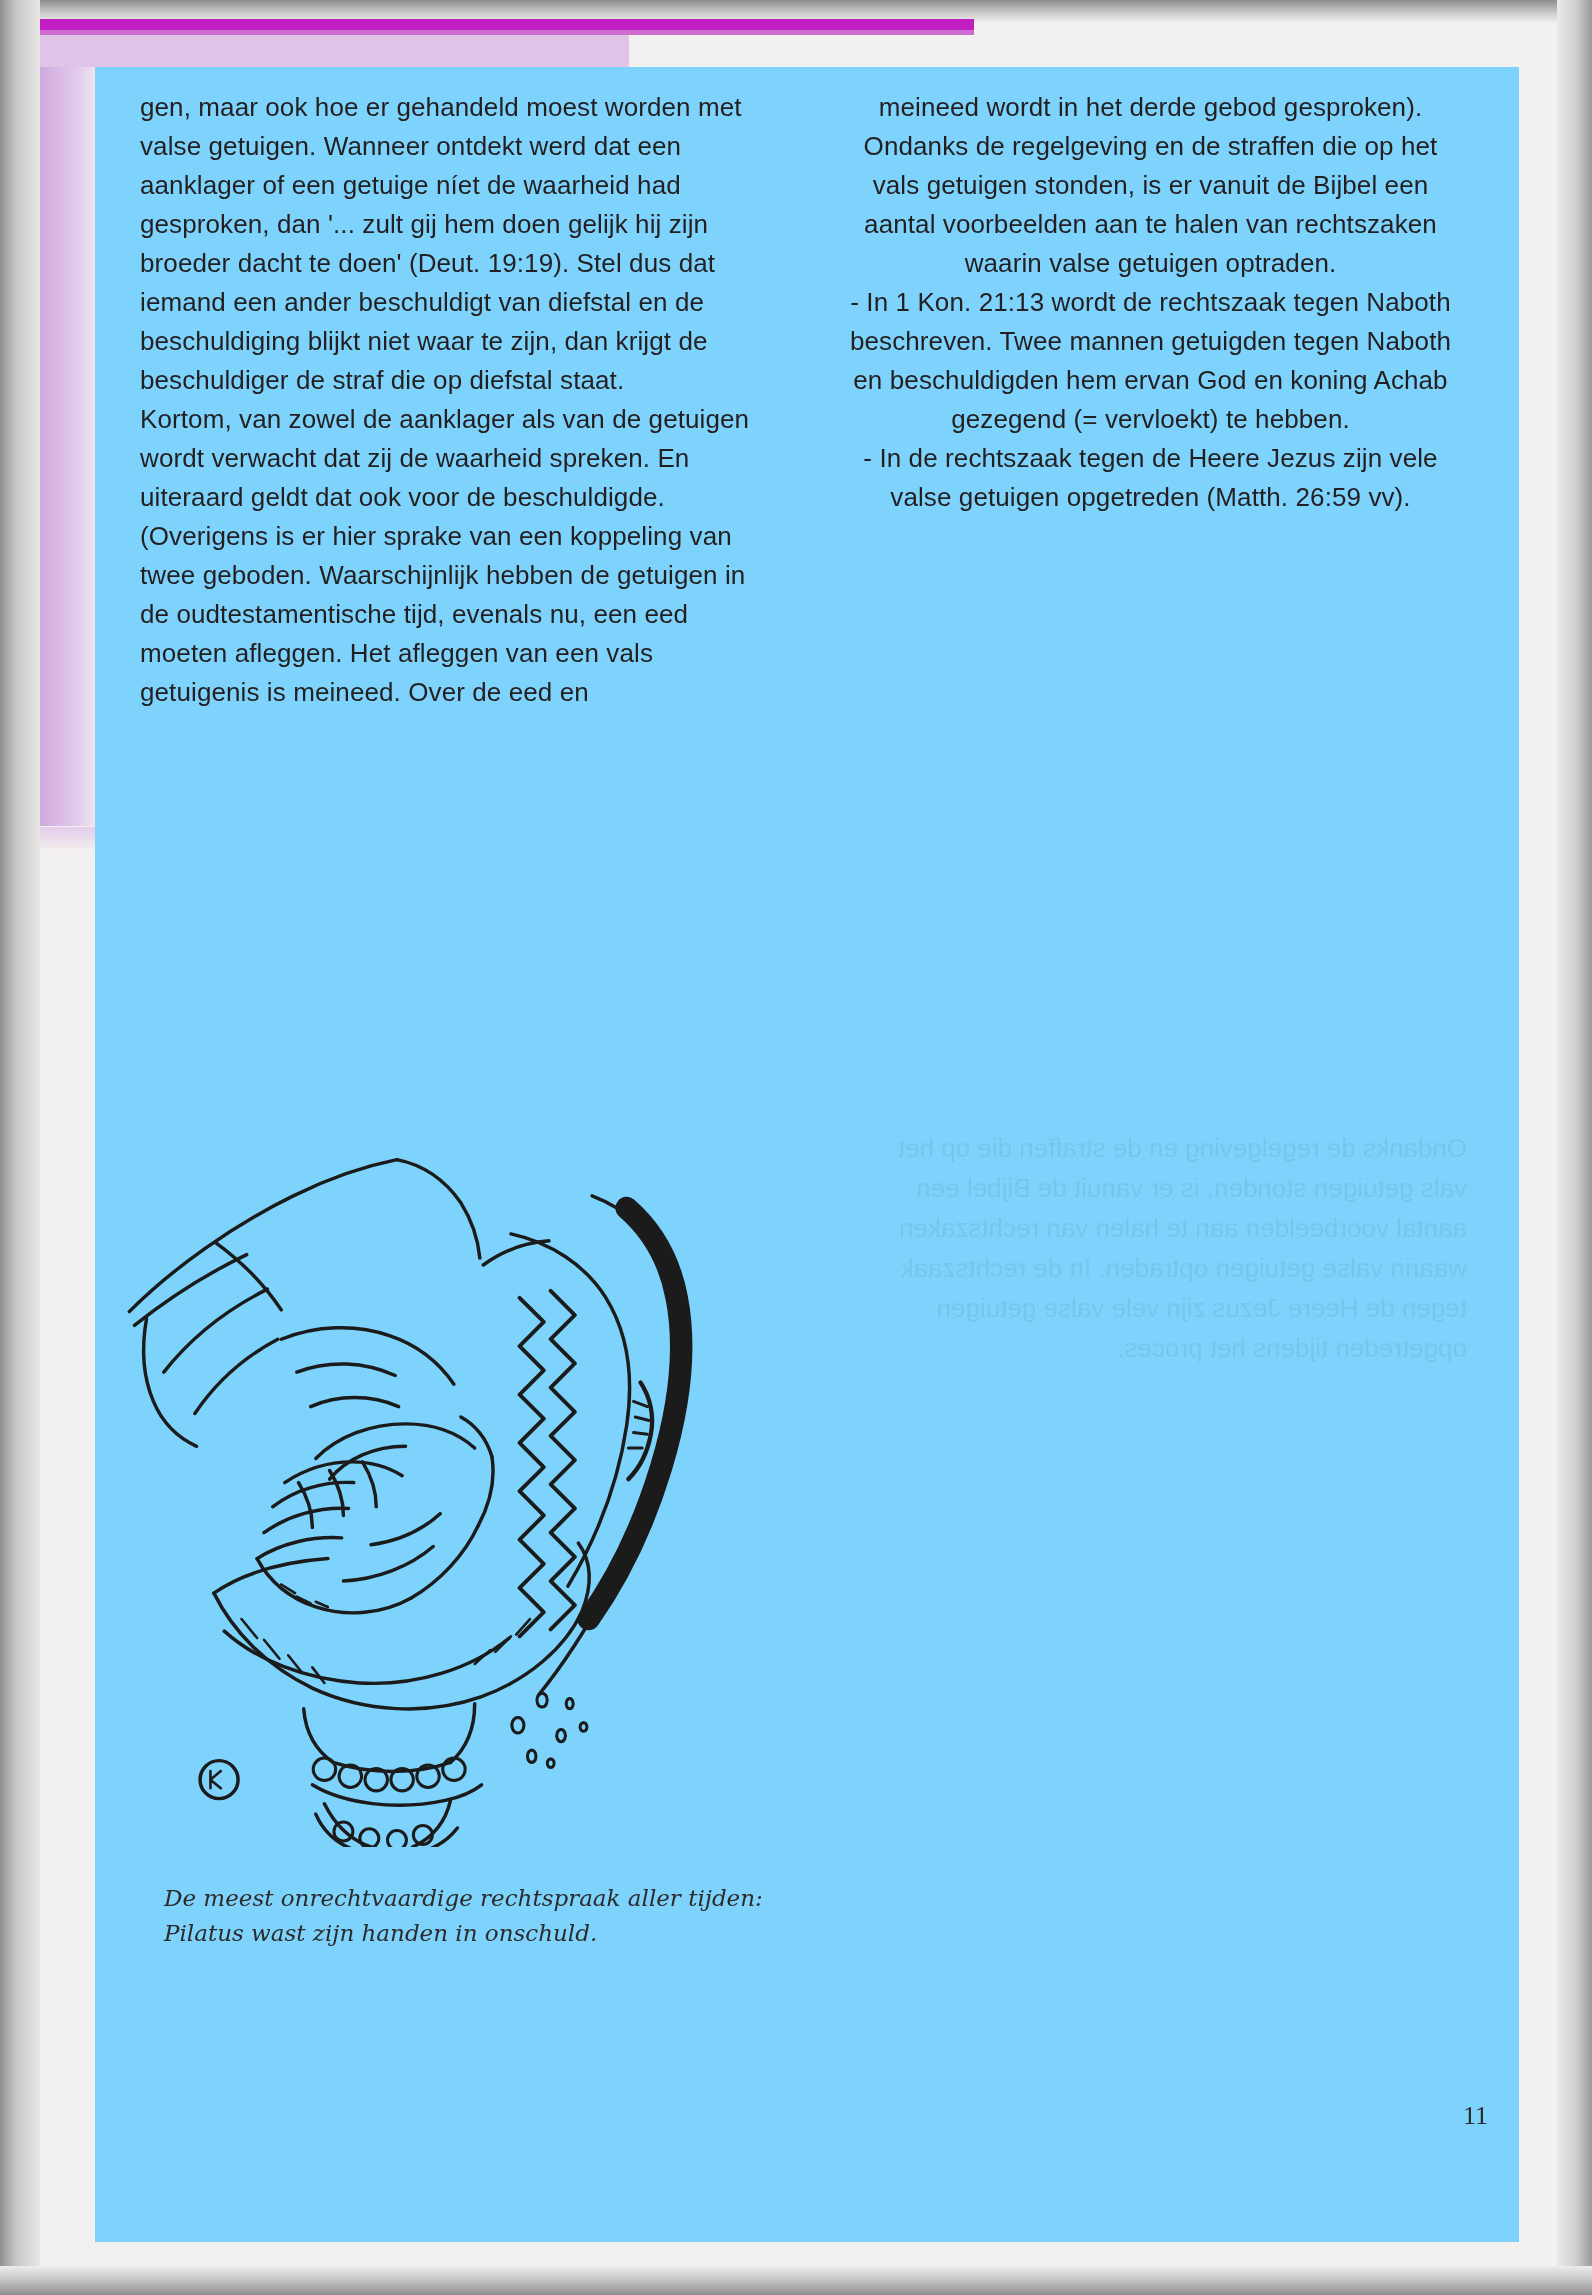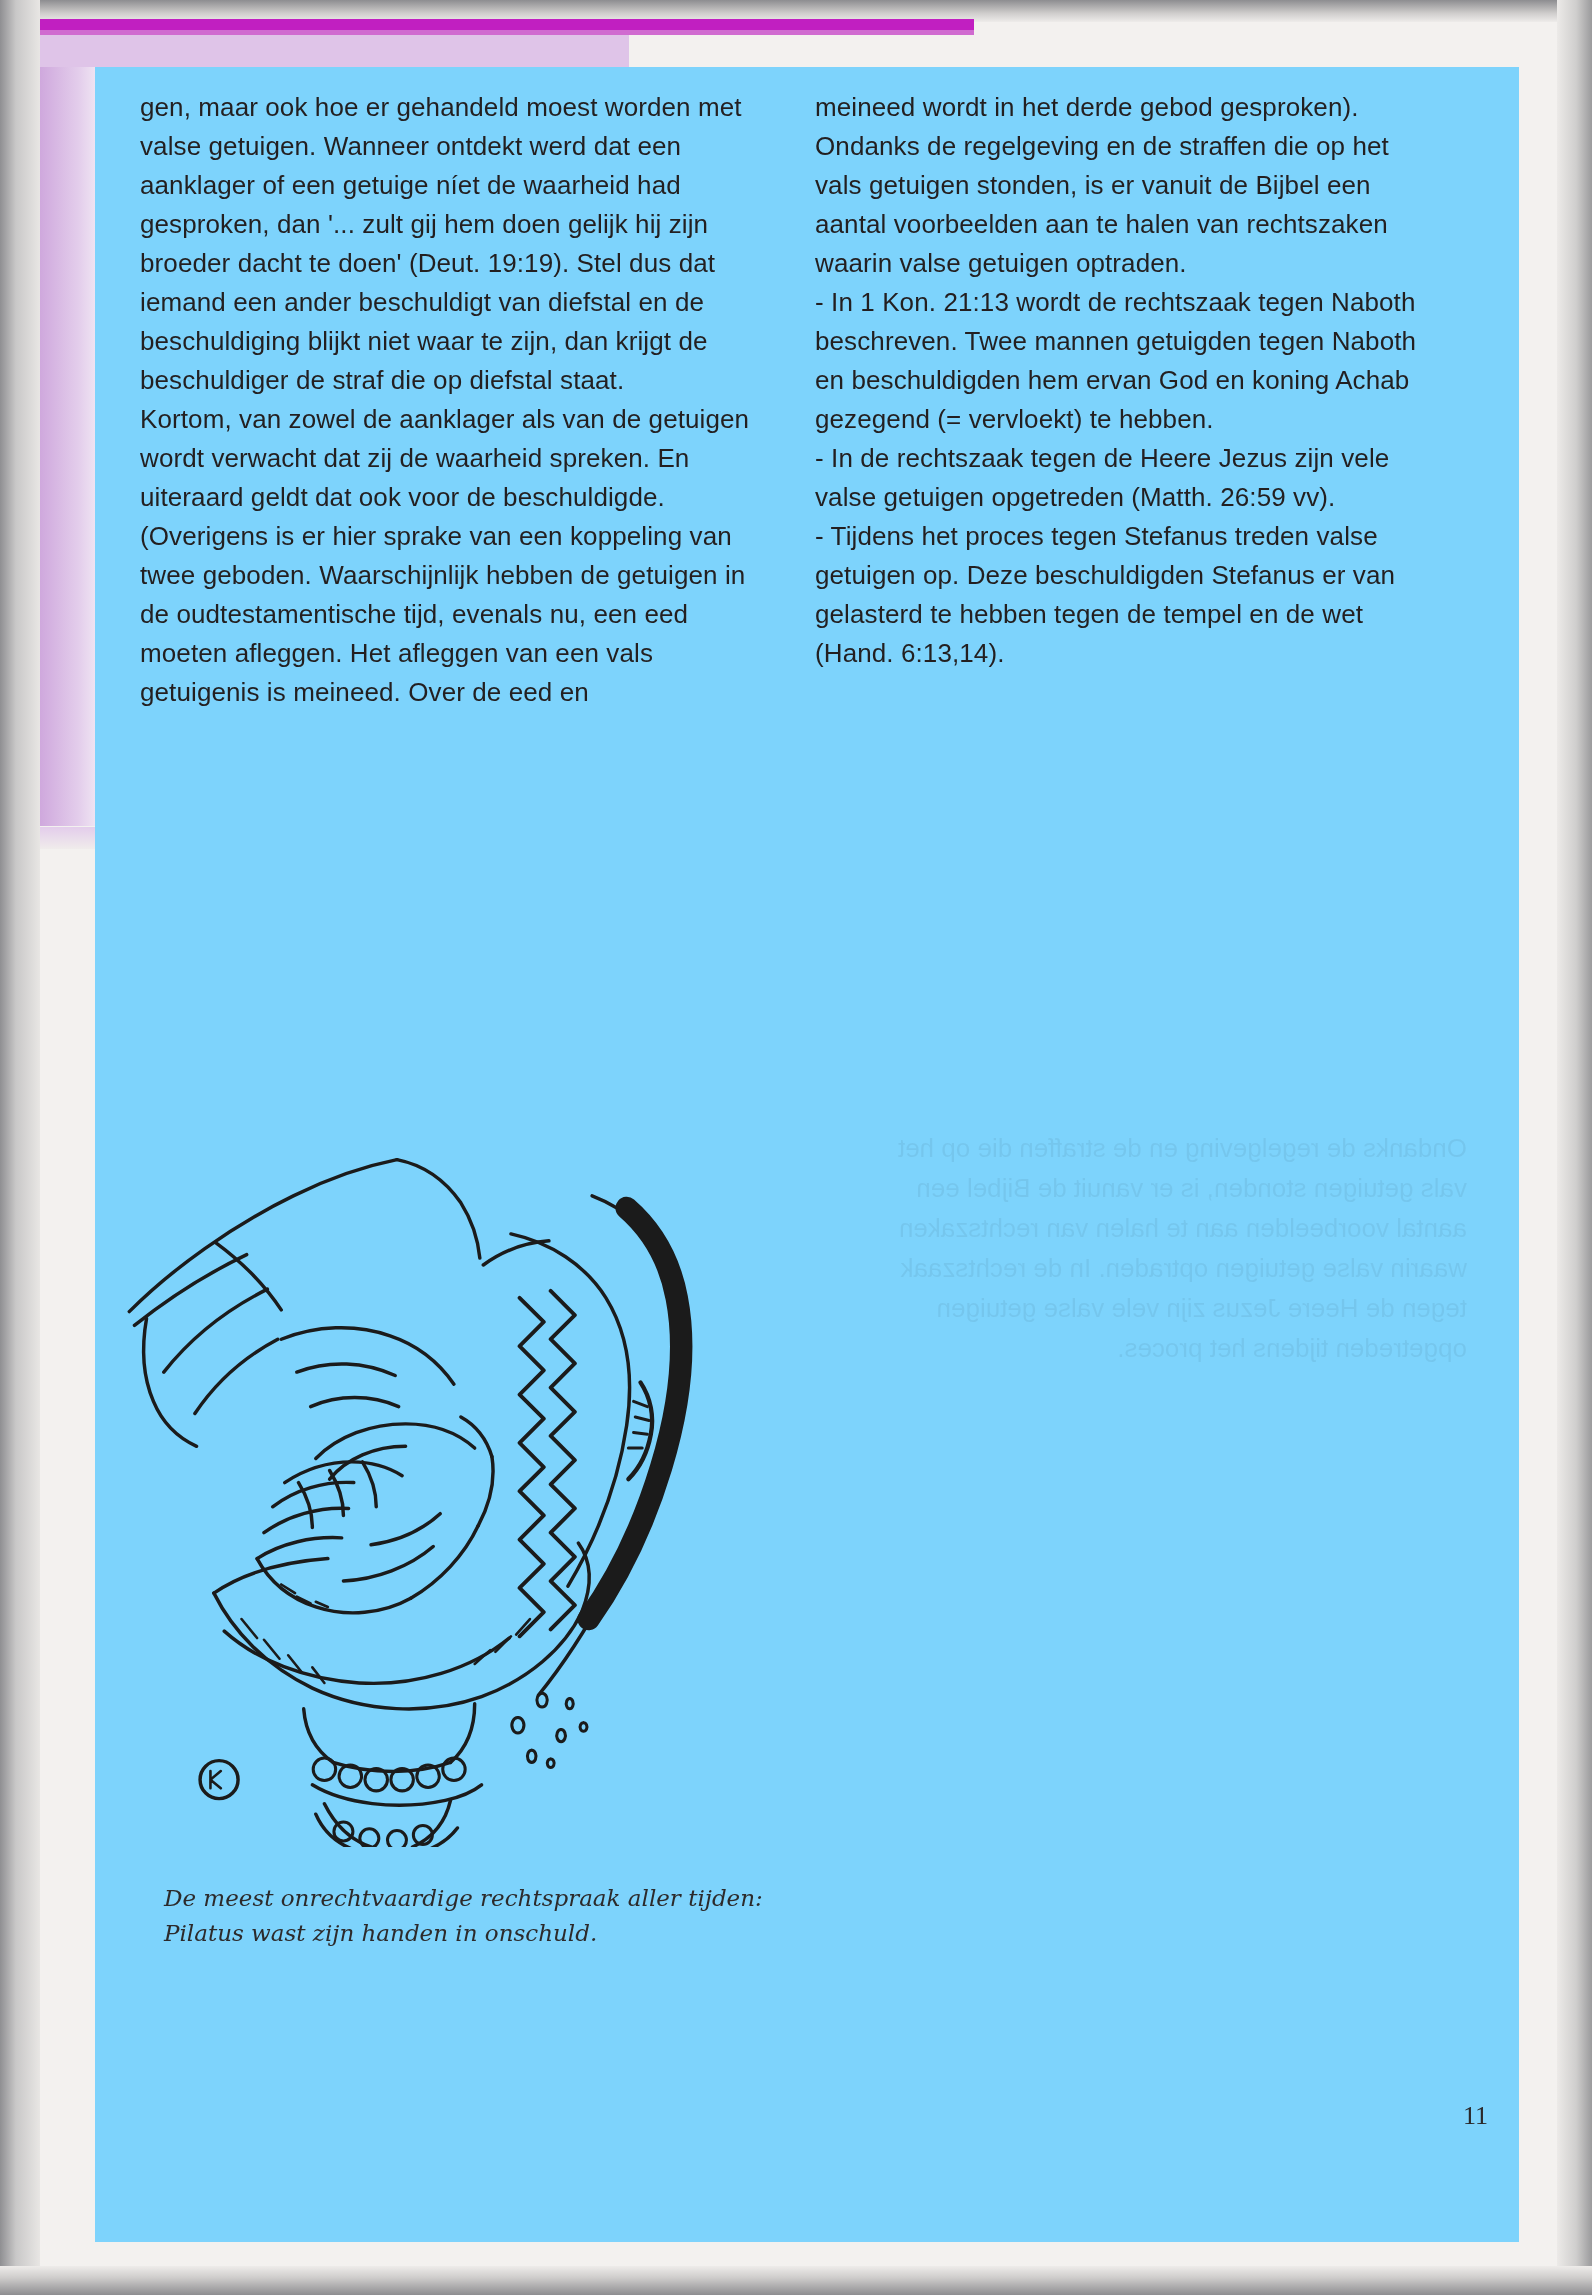--- a/index.html
+++ b/index.html
@@ -89,21 +89,21 @@
   .col {
     position: absolute;
     top: 21px;
     width: 621px;
     font-size: 26px;
     line-height: 39px;
     color: #231f20;
     letter-spacing: 0.1px;
   }
   .col-left { left: 45px; }
-  .col-right { left: 720px; }
+  .col-right { left: 745px; text-align: center; }
 
   .col p {
     margin: 0;
   }
 
   
   .illus-wrap {
     position: absolute;
     left: 112px;
     top: 1113px;
@@ -171,21 +171,20 @@
     <div class="col col-left">
       <p>gen, maar ook hoe er gehandeld moest worden met valse getuigen. Wanneer ontdekt werd dat een aanklager of een getuige níet de waarheid had gesproken, dan '... zult gij hem doen gelijk hij zijn broeder dacht te doen' (Deut. 19:19). Stel dus dat iemand een ander beschuldigt van diefstal en de beschuldiging blijkt niet waar te zijn, dan krijgt de beschuldiger de straf die op diefstal staat.</p>
       <p>Kortom, van zowel de aanklager als van de getuigen wordt verwacht dat zij de waarheid spreken. En uiteraard geldt dat ook voor de beschuldigde. (Overigens is er hier sprake van een koppeling van twee geboden. Waarschijnlijk hebben de getuigen in de oudtestamentische tijd, evenals nu, een eed moeten afleggen. Het afleggen van een vals getuigenis is meineed. Over de eed en</p>
     </div>
 
     <div class="col col-right">
       <p>meineed wordt in het derde gebod gesproken).</p>
       <p>Ondanks de regelgeving en de straffen die op het vals getuigen stonden, is er vanuit de Bijbel een aantal voorbeelden aan te halen van rechtszaken waarin valse getuigen optraden.</p>
       <p>- In 1 Kon. 21:13 wordt de rechtszaak tegen Naboth beschreven. Twee mannen getuigden tegen Naboth en beschuldigden hem ervan God en koning Achab gezegend (= vervloekt) te hebben.</p>
       <p>- In de rechtszaak tegen de Heere Jezus zijn vele valse getuigen opgetreden (Matth. 26:59 vv).</p>
-      <p>- Tijdens het proces tegen Stefanus treden valse getuigen op. Deze beschuldigden Stefanus er van gelasterd te hebben tegen de tempel en de wet (Hand. 6:13,14).</p>
     </div>
 
     <div class="ghost">
       Ondanks de regelgeving en de straffen die op het vals getuigen stonden, is er vanuit de Bijbel een aantal voorbeelden aan te halen van rechtszaken waarin valse getuigen optraden. In de rechtszaak tegen de Heere Jezus zijn vele valse getuigen opgetreden tijdens het proces.
     </div>
 
   </div>
 
   <div class="illus-wrap">
     <svg width="639" height="734" viewBox="0 0 740 850" xmlns="http://www.w3.org/2000/svg">

